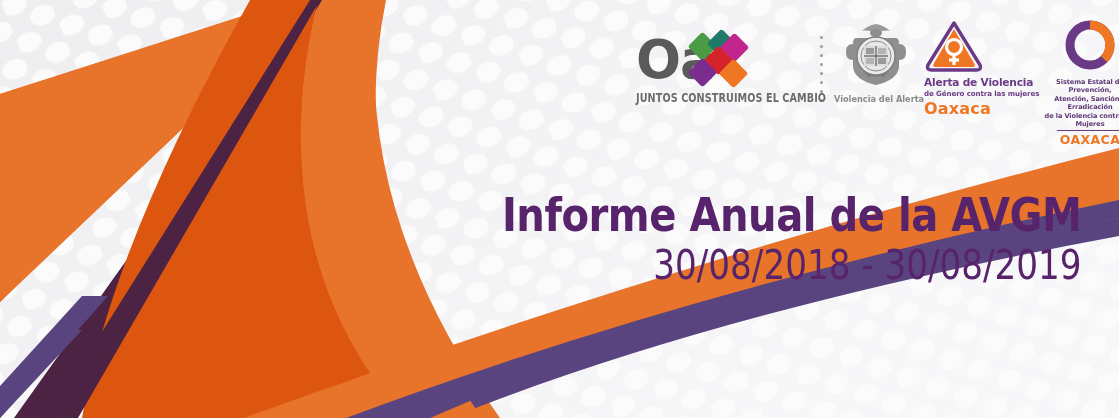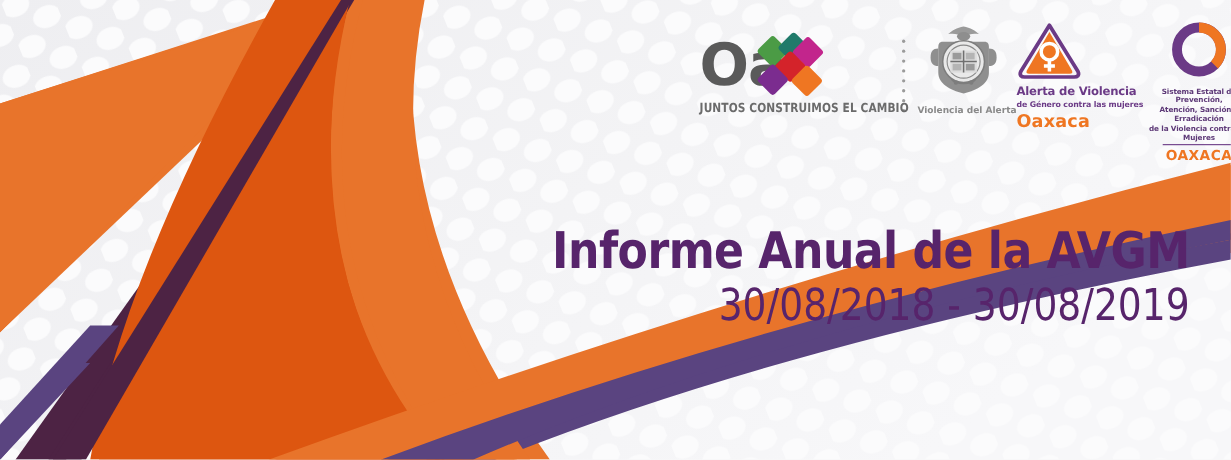--- a/index.html
+++ b/index.html
@@ -195,21 +195,21 @@
     font-weight: bold;
     color: #ef7622;
     letter-spacing: 0.4px;
     font-family: "DejaVu Sans", sans-serif;
   }
 
   
   .headline {
     position: absolute;
     right: 38px;
-    top: 203px;
+    top: 190px;
     text-align: right;
   }
   .headline-main {
     font-size: 46px;
     line-height: 50px;
     font-weight: bold;
     color: #57246b;
     letter-spacing: -0.5px;
     white-space: nowrap;
     font-family: "DejaVu Sans Condensed", "Liberation Sans", sans-serif;

